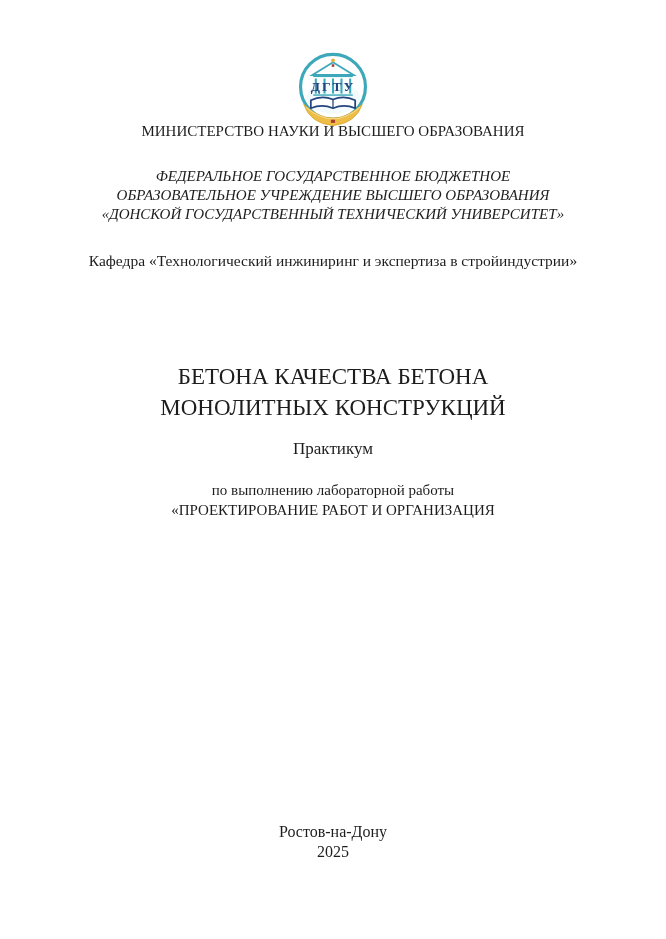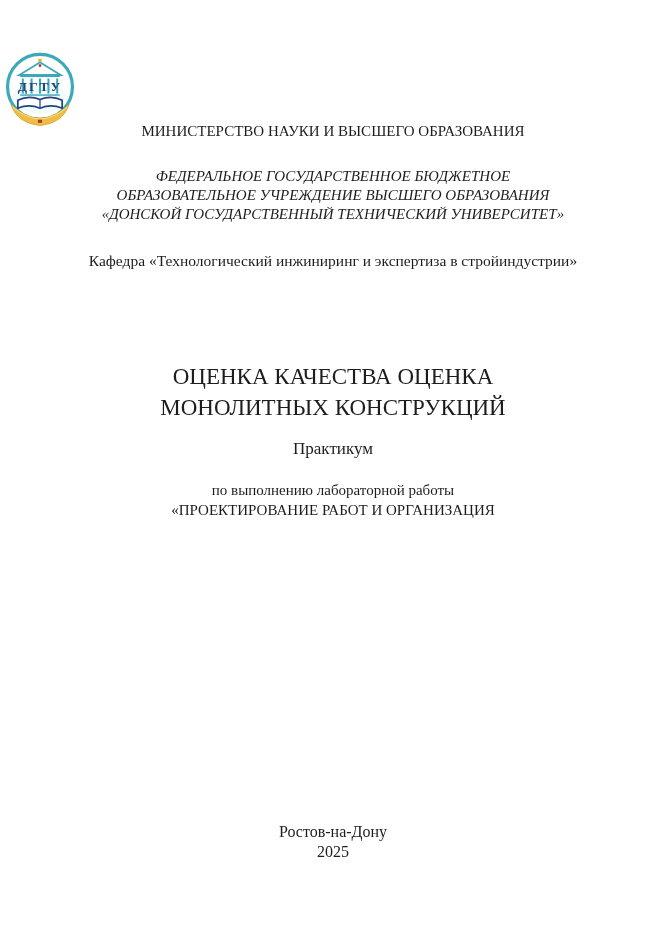--- a/index.html
+++ b/index.html
@@ -13,20 +13,21 @@
     height: 939px;
     margin: 0 auto;
     background: #ffffff;
     font-family: "Liberation Serif", "DejaVu Serif", serif;
     color: #1d1d1d;
     overflow: hidden;
   }
   .content {
     display: flex;
     flex-direction: column;
+    align-items: center;
     padding-top: 52px;
     text-align: center;
   }
   .emblem {
     width: 80px;
     height: 76px;
     display: block;
   }
   .ministry {
     margin-top: -6px;
@@ -112,21 +113,21 @@
 
     <div class="institution">
       <div>ФЕДЕРАЛЬНОЕ ГОСУДАРСТВЕННОЕ БЮДЖЕТНОЕ</div>
       <div>ОБРАЗОВАТЕЛЬНОЕ УЧРЕЖДЕНИЕ ВЫСШЕГО ОБРАЗОВАНИЯ</div>
       <div>«ДОНСКОЙ ГОСУДАРСТВЕННЫЙ ТЕХНИЧЕСКИЙ УНИВЕРСИТЕТ»</div>
     </div>
 
     <div class="department">Кафедра «Технологический инжиниринг и экспертиза в стройиндустрии»</div>
 
     <div class="doc-title">
-      <div>ОЦЕНКА КАЧЕСТВА ОЦЕНКА</div>
+      <div>БЕТОНА КАЧЕСТВА БЕТОНА</div>
       <div>МОНОЛИТНЫХ КОНСТРУКЦИЙ</div>
     </div>
 
     <div class="subtitle">Практикум</div>
 
     <div class="description">
       <div class="desc-line">по выполнению лабораторной работы</div>
       <div class="desc-line">«ПРОЕКТИРОВАНИЕ РАБОТ И ОРГАНИЗАЦИЯ</div>
     </div>
   </div>

